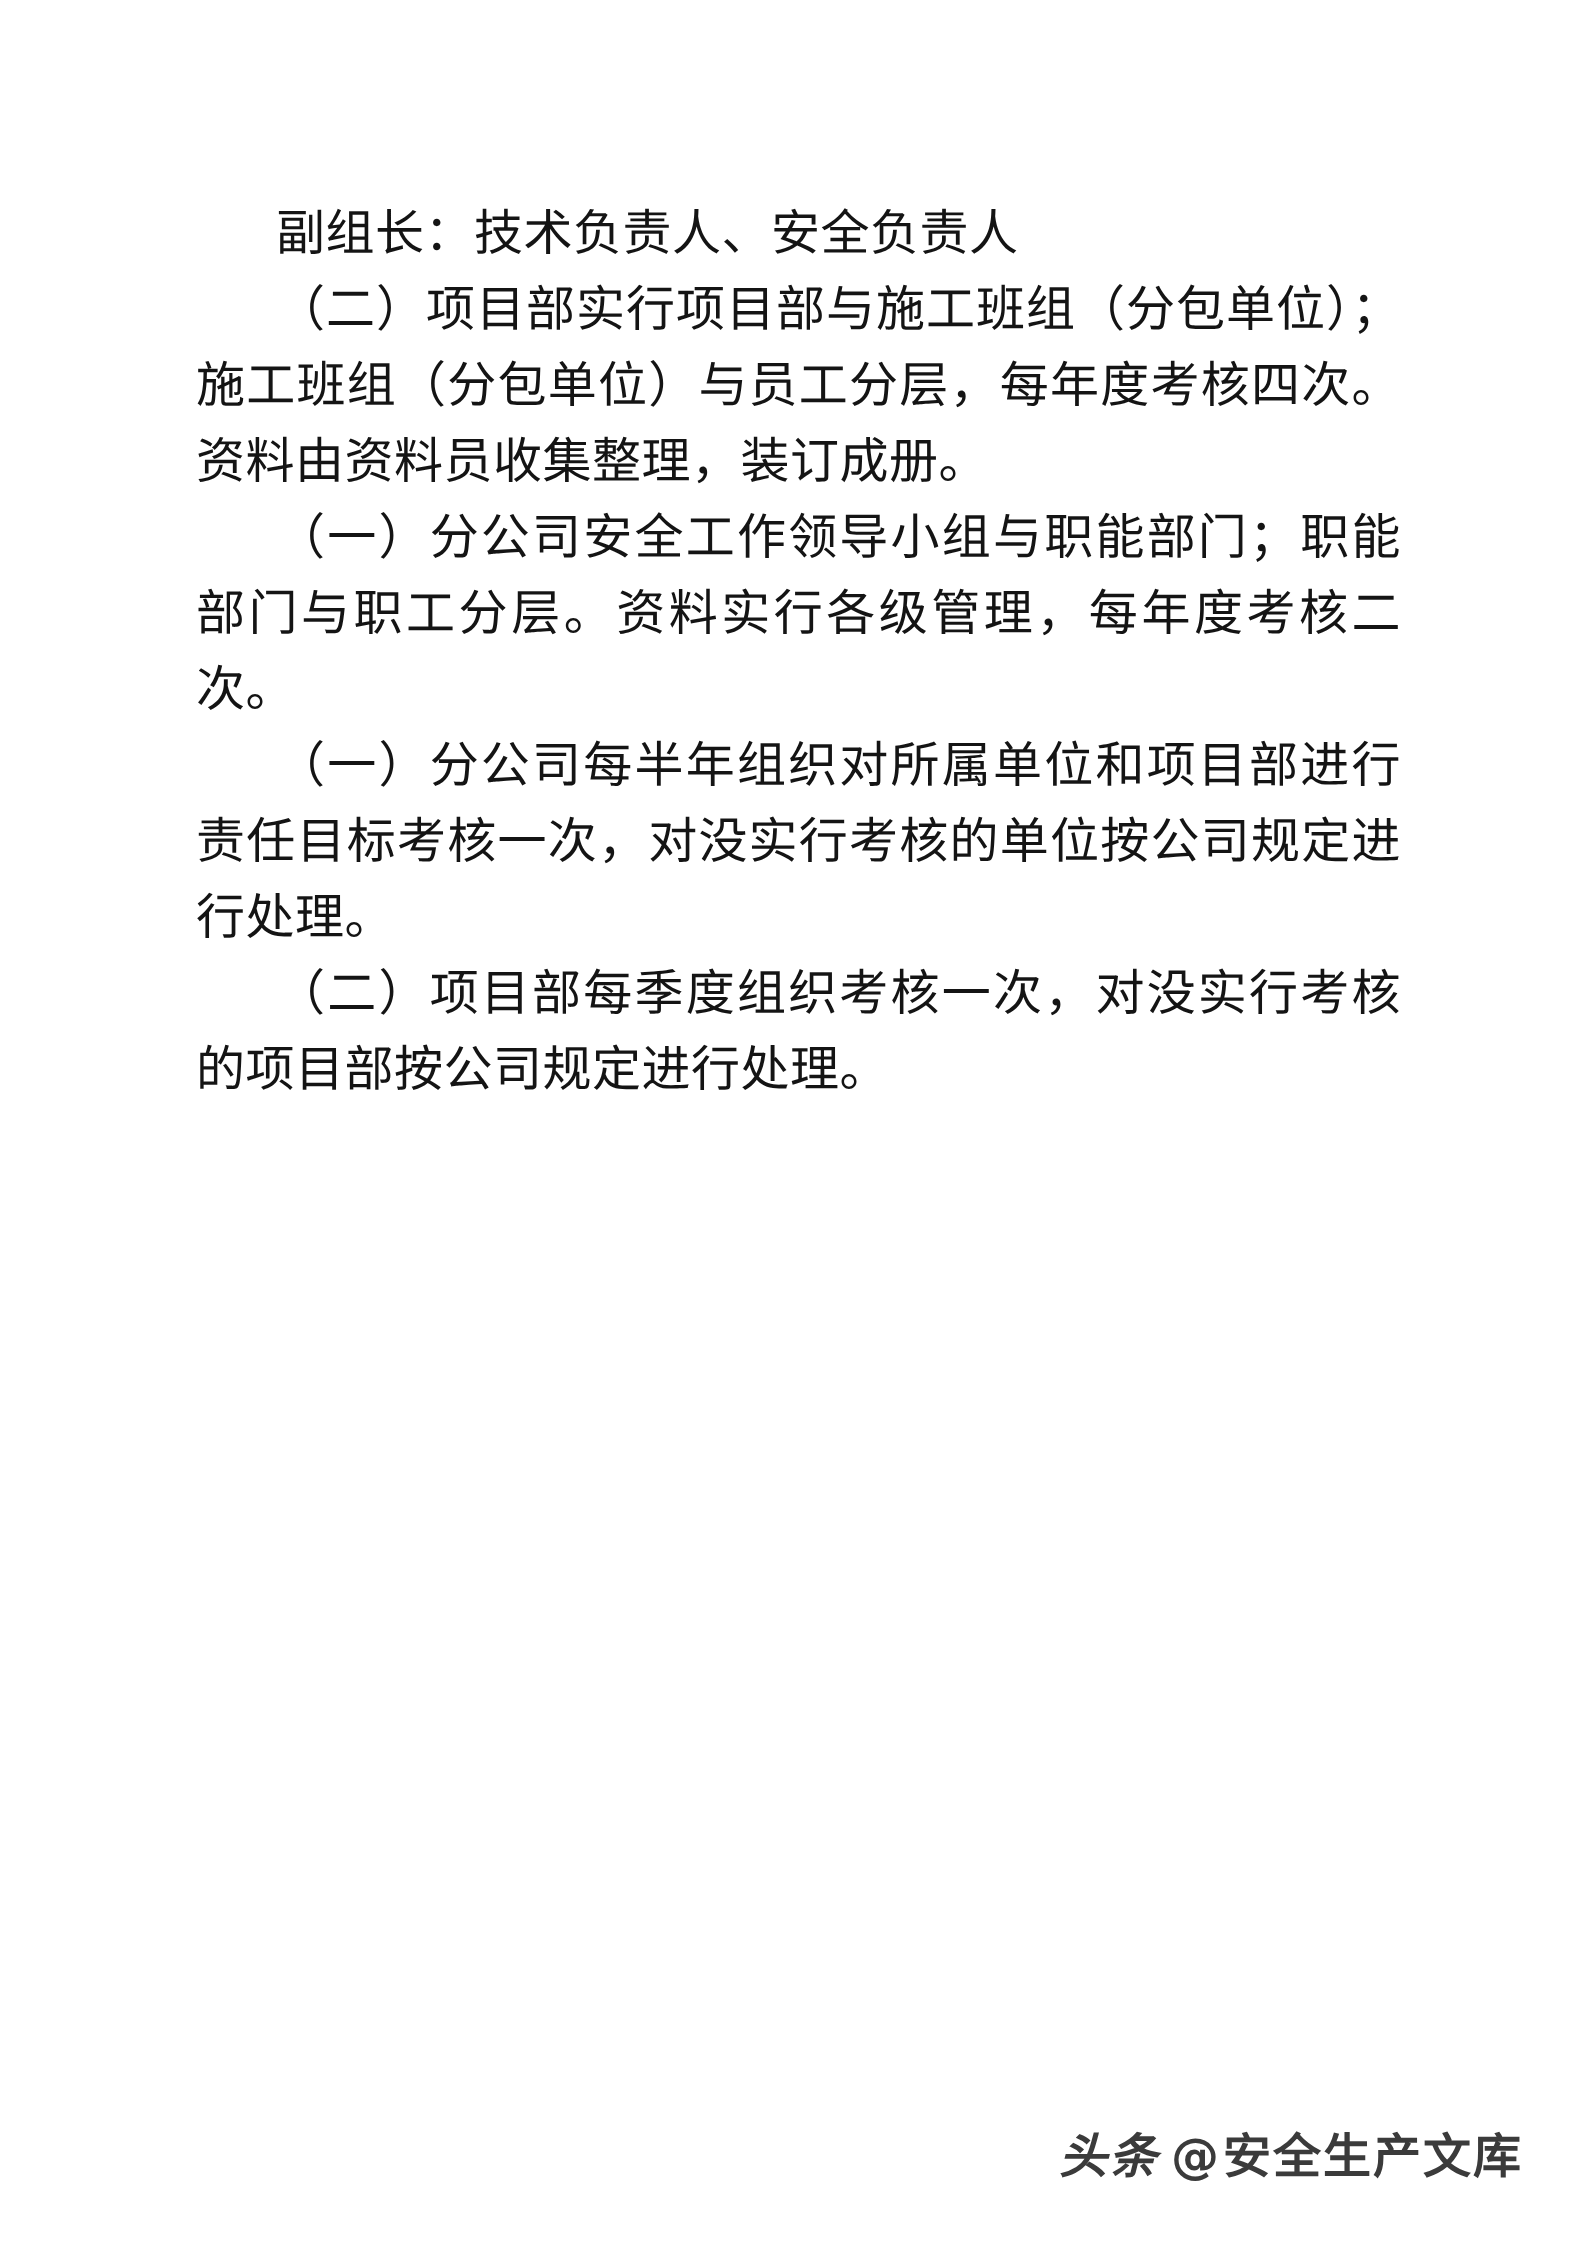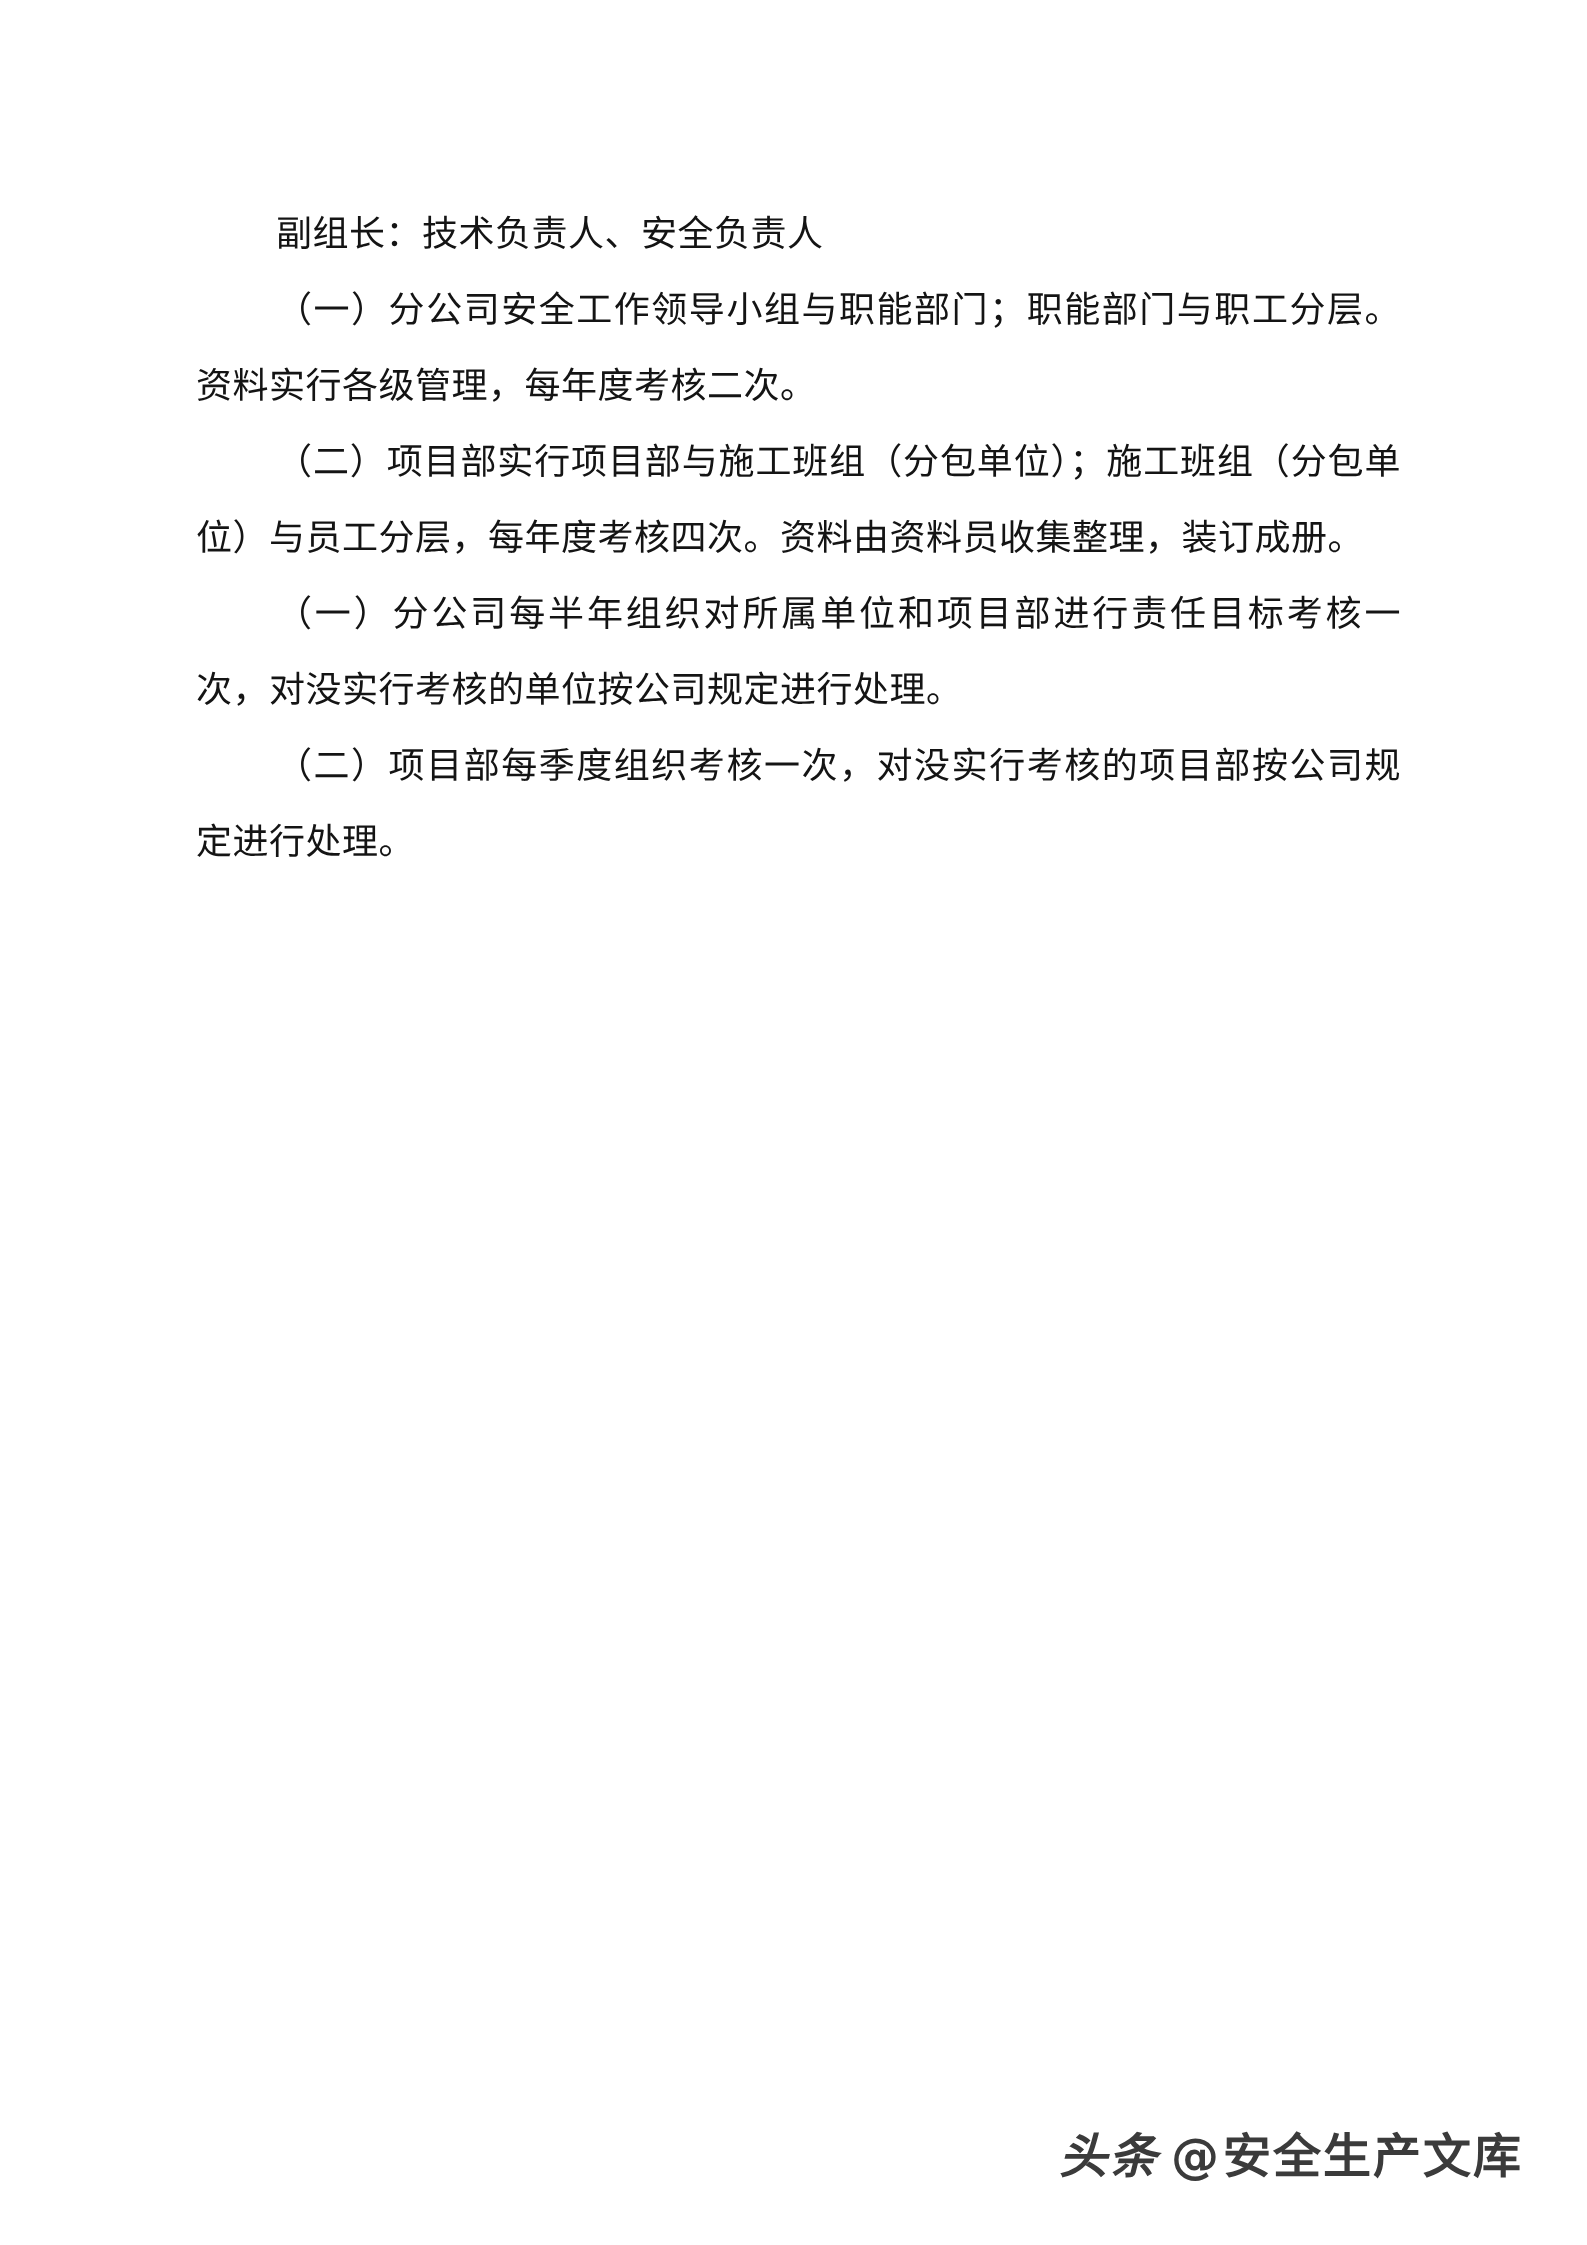--- a/index.html
+++ b/index.html
@@ -27,21 +27,21 @@
 
   
   .doc-body {
     position: absolute;
     left: 196px;
     top: 196px;
     width: 1205px;
   }
 
   .para {
-    font-size: 36px;
+    font-size: 49px;
     line-height: 76px;
     letter-spacing: 0.5px;
     text-align: justify;
     text-justify: inter-ideograph;
     margin: 0 0 0 0;
     color: #141414;
     font-weight: 400;
     text-indent: 80px;
   }
 
@@ -71,22 +71,22 @@
     margin: 0 2px;
   }
 </style>
 </head>
 <body>
 
 <div class="page">
 
   <div class="doc-body">
     <p class="para">副组长：技术负责人、安全负责人</p>
+    <p class="para">（二）项目部实行项目部与施工班组（分包单位）；施工班组（分包单位）与员工分层，每年度考核四次。资料由资料员收集整理，装订成册。</p>
     <p class="para">（一）分公司安全工作领导小组与职能部门；职能部门与职工分层。资料实行各级管理，每年度考核二次。</p>
-    <p class="para">（二）项目部实行项目部与施工班组（分包单位）；施工班组（分包单位）与员工分层，每年度考核四次。资料由资料员收集整理，装订成册。</p>
     <p class="para">（一）分公司每半年组织对所属单位和项目部进行责任目标考核一次，对没实行考核的单位按公司规定进行处理。</p>
     <p class="para">（二）项目部每季度组织考核一次，对没实行考核的项目部按公司规定进行处理。</p>
   </div>
 
   <div class="watermark">
     <span class="wm-brand">头条</span><span class="wm-at">@</span><span class="wm-account">安全生产文库</span>
   </div>
 
 </div>
 

